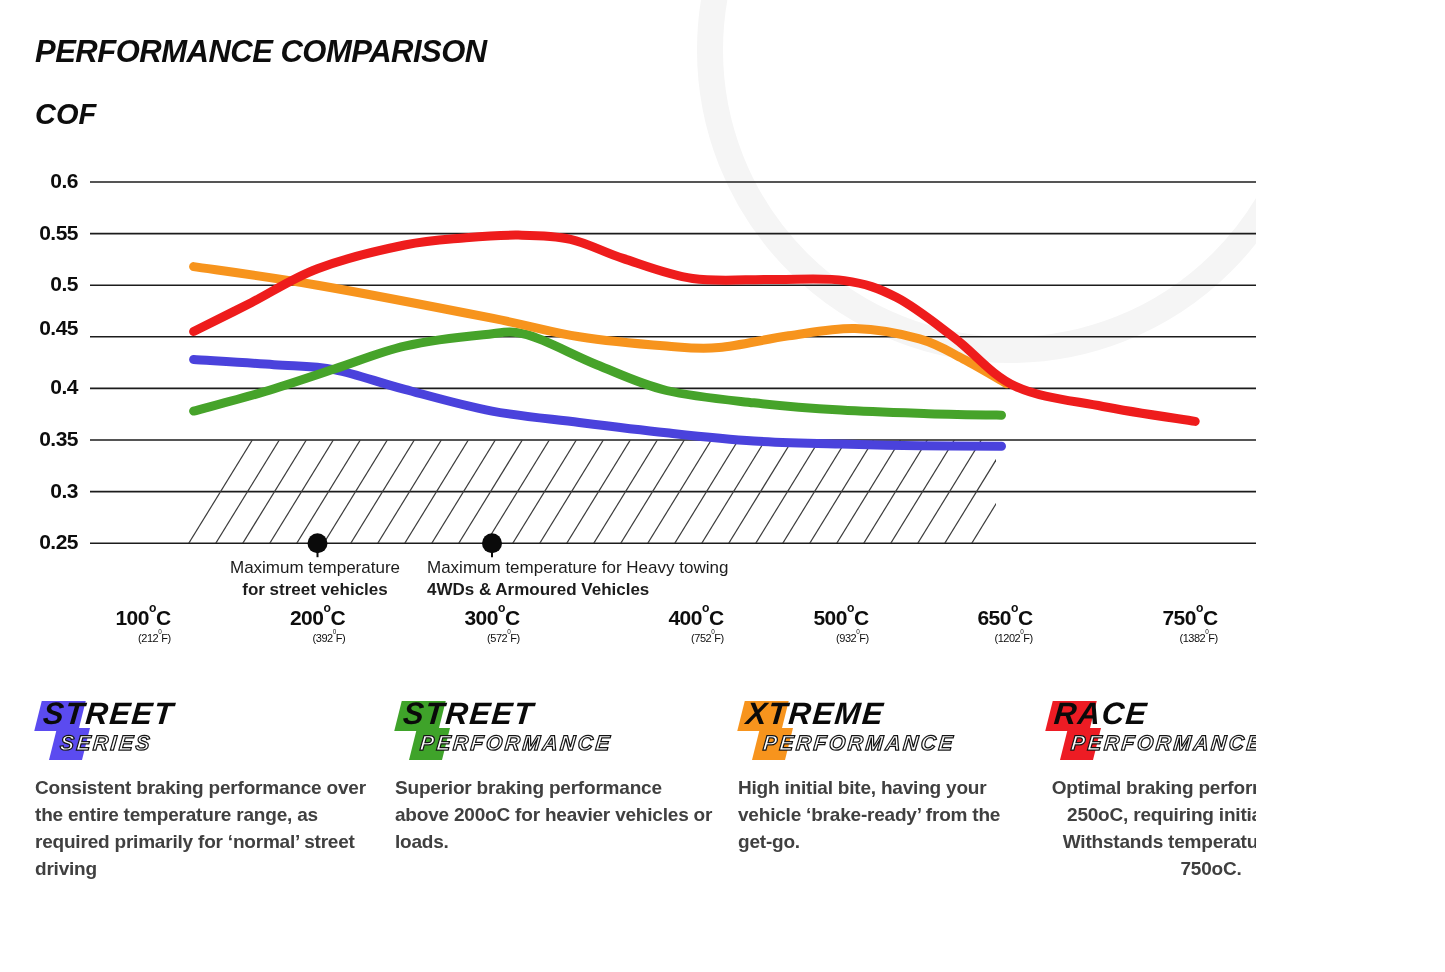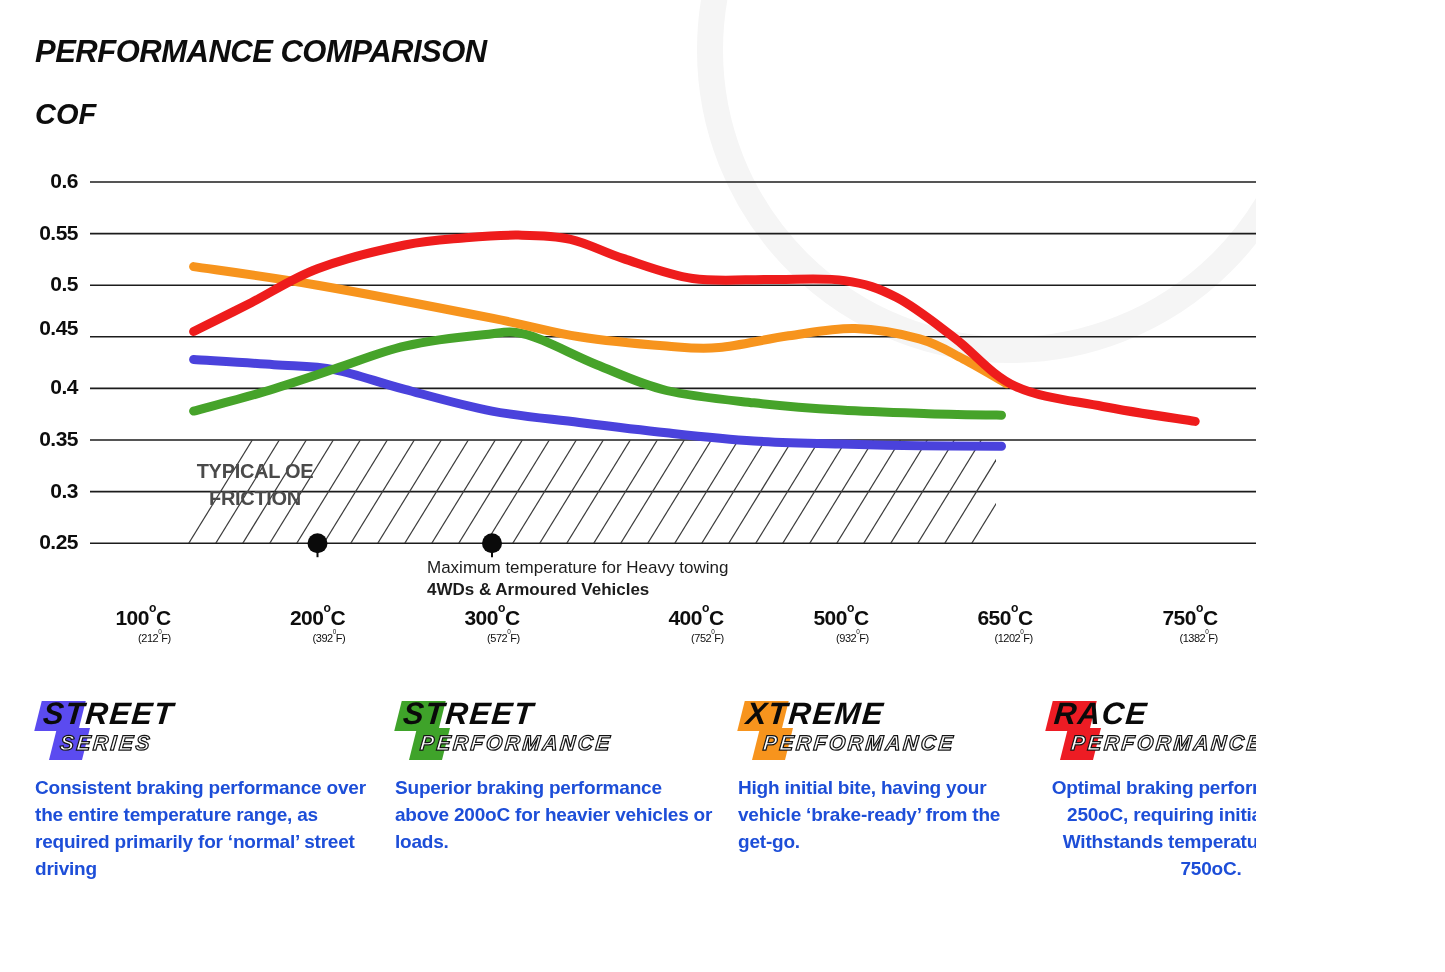--- a/index.html
+++ b/index.html
@@ -31,21 +31,21 @@
   .logo{position:relative;height:72px;}
   .blk{position:absolute;transform:skewX(-14deg);}
   .blk-top{left:3px;top:2px;width:44px;height:30px;}
   .blk-bot{left:18px;top:29px;width:33px;height:32px;}
   .w1{position:absolute;left:8px;top:-3px;font-size:31px;font-weight:bold;font-style:italic;
       letter-spacing:1.5px;color:#0a0a0a;transform:skewX(-5deg);white-space:nowrap;}
   .w2{position:absolute;left:25px;top:32px;font-size:21px;font-weight:bold;font-style:italic;
       letter-spacing:2.5px;color:#ffffff;-webkit-text-stroke:1.25px #141414;transform:skewX(-5deg);
       white-space:nowrap;}
   .desc{margin:0;position:absolute;top:76px;font-size:19px;font-weight:bold;line-height:1.42;
-        letter-spacing:-0.2px;color:#1d4ed8;}
+        letter-spacing:-0.2px;color:#404040;}
   .d0{width:335px;} .d1{width:322px;} .d2{width:272px;} .d3{width:330px;text-align:center;}
 </style>
 </head>
 <body>
 
 <div class="page">
 
   <svg class="chart-svg" viewBox="0 0 1445 972" xmlns="http://www.w3.org/2000/svg">
     <defs>
       <clipPath id="hatchClip">
@@ -152,25 +152,25 @@
       <div class="xtick" style="left: 1005px;">
         <div class="xc">650<sup class="dg">o</sup>C</div>
         <div class="xf">(1202<sup class="dg">0</sup>F)</div>
       </div>
       <div class="xtick" style="left: 1190px;">
         <div class="xc">750<sup class="dg">o</sup>C</div>
         <div class="xf">(1382<sup class="dg">0</sup>F)</div>
       </div>
     </div>
 
-  <div class="oe-label">
-    <div>TYPICAL OE</div>
-    <div>FRICTION</div>
-  </div>
-
+
+  <div class="ann ann1">
+    <div class="l1">Maximum temperature</div>
+    <div class="l2">for street vehicles</div>
+  </div>
   <div class="ann ann2">
     <div class="l1">Maximum temperature for Heavy towing</div>
     <div class="l2">4WDs &amp; Armoured Vehicles</div>
   </div>
 
   <div class="product p0">
     <div class="logo">
       <div class="blk blk-top" style="background: rgb(91, 75, 240);"></div>
       <div class="blk blk-bot" style="background: rgb(91, 75, 240);"></div>
       <div class="w1">STREET</div>

